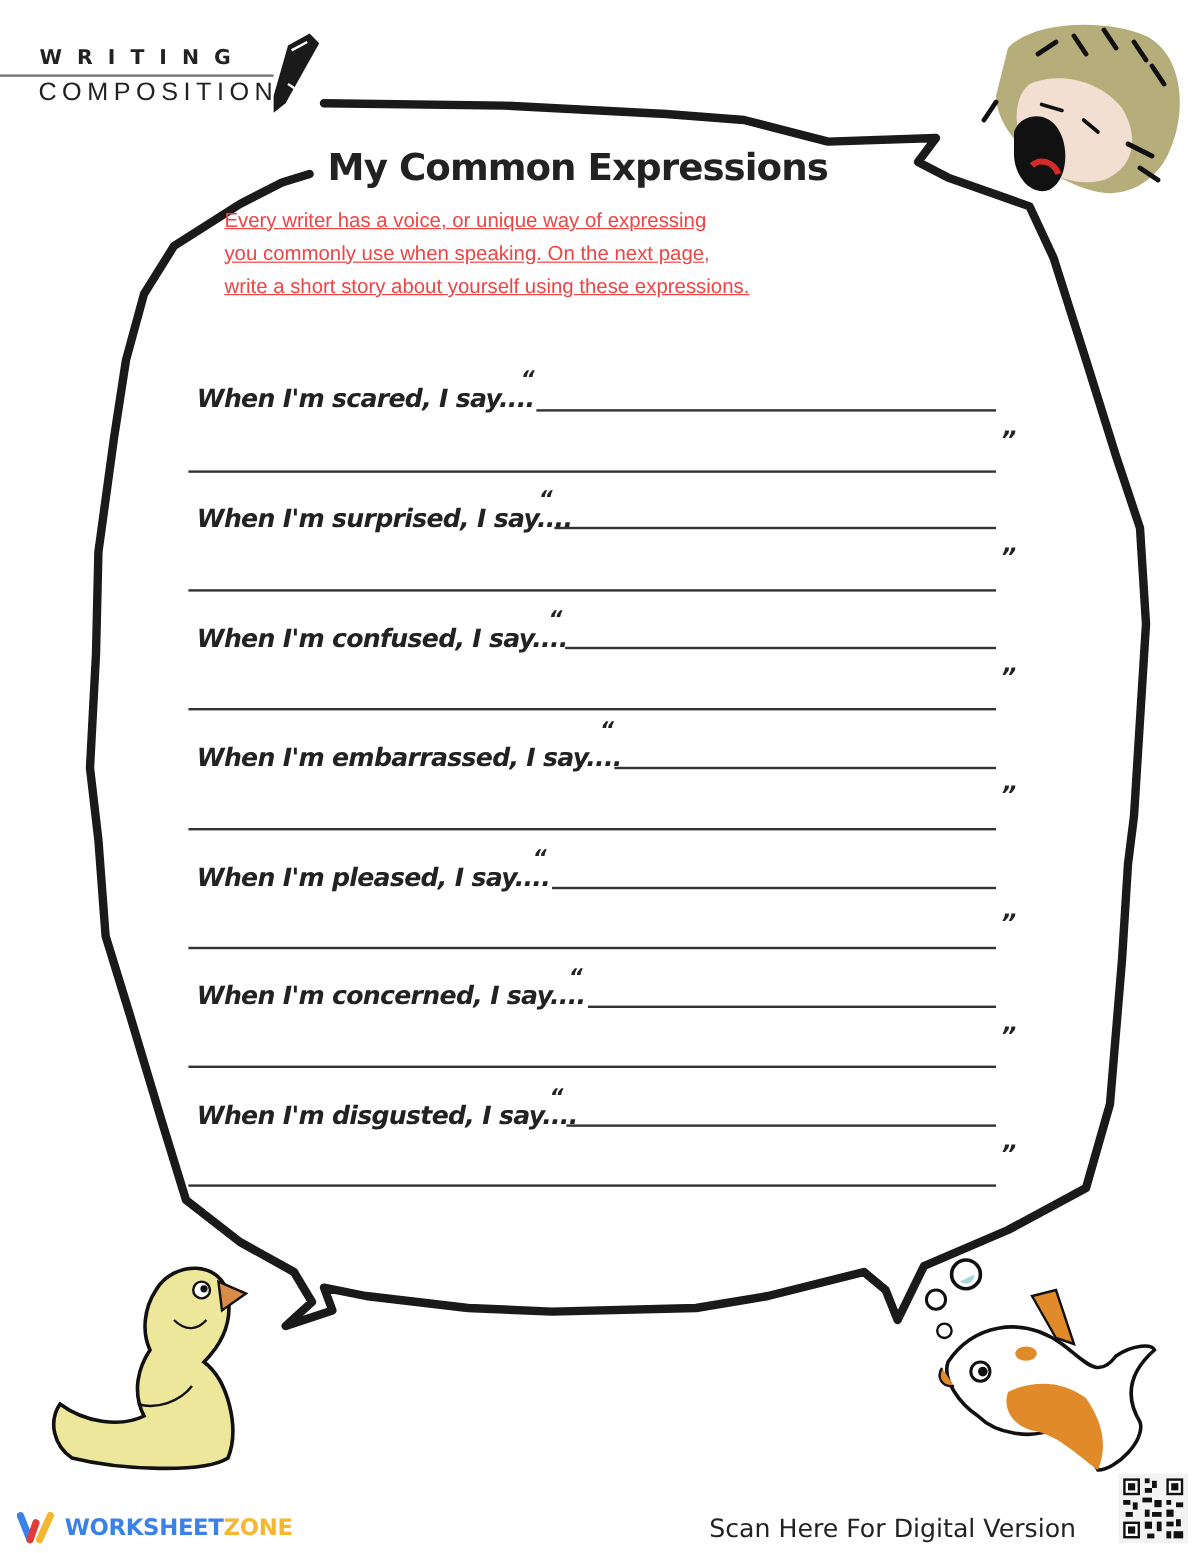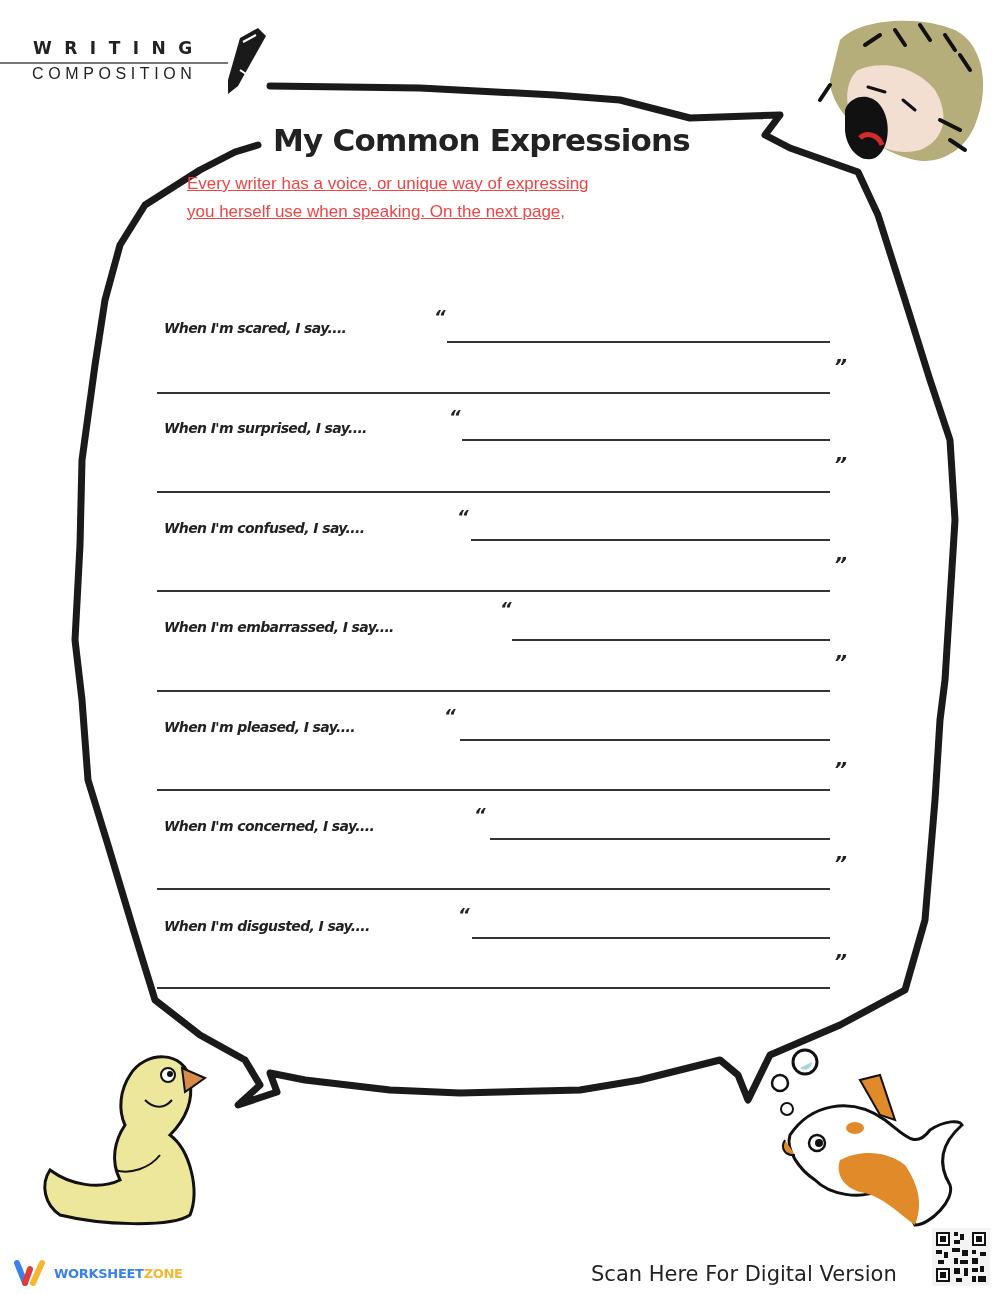--- a/index.html
+++ b/index.html
@@ -6,43 +6,43 @@
     body { width: 1000px; height: 1294px; position: relative; overflow: hidden;
            font-family: "DejaVu Sans", sans-serif; color: #1a1a1a; }
     .abs { position: absolute; }
 
     
     .brand { left: 0; top: 34px; width: 240px; }
     .brand-top { position: absolute; left: 33px; top: 4px; font-family: "DejaVu Sans", sans-serif;
                  font-weight: bold; font-size: 17px; letter-spacing: 12.5px; color: #222; }
     .brand-rule { position: absolute; left: 0; top: 28px; width: 228px; height: 2px; background: #777; }
     .brand-bottom { position: absolute; left: 32px; top: 31px; font-family: "Liberation Sans", sans-serif;
-                    font-size: 16px; letter-spacing: 4.6px; color: #222; }
+                    font-size: 21px; letter-spacing: 4.6px; color: #222; }
 
     svg.outline { position: absolute; left: 0; top: 0; }
 
     .title { left: 273px; top: 122px; font-family: "DejaVu Sans", sans-serif; font-weight: bold;
              font-size: 31px; letter-spacing: -0.8px; color: #222; white-space: nowrap; }
 
     .intro { left: 187px; top: 170px; width: 620px; font-family: "Liberation Sans", sans-serif;
              font-size: 17px; line-height: 27.5px; color: #ef4444; text-decoration: underline; }
     .intro div { white-space: nowrap; }
 
     .prompt { position: absolute; left: 0; width: 1000px; }
     .prompt-label { position: absolute; left: 164px; font-family: "DejaVu Sans", sans-serif; font-weight: bold;
-                    font-style: italic; font-size: 14px; letter-spacing: -0.6px; color: #222; white-space: nowrap; }
+                    font-style: italic; font-size: 21px; letter-spacing: -0.6px; color: #222; white-space: nowrap; }
     .open-quote { position: absolute; font-family: "DejaVu Sans", sans-serif; font-weight: bold; font-style: italic;
                   font-size: 18px; color: #222; }
     .line1 { position: absolute; height: 0; border-top: 2px solid #333; }
     .line2 { position: absolute; left: 157px; width: 673px; height: 0; border-top: 2px solid #333; }
     .close-quote { position: absolute; left: 834px; font-family: "DejaVu Sans", sans-serif; font-weight: bold;
                    font-style: italic; font-size: 20px; color: #222; }
 
     .footer-logo { left: 14px; top: 1258px; height: 30px; display: flex; align-items: center; }
-    .logo-text { font-family: "DejaVu Sans", sans-serif; font-weight: bold; font-size: 13px; letter-spacing: -0.3px; margin-left: 8px; }
+    .logo-text { font-family: "DejaVu Sans", sans-serif; font-weight: bold; font-size: 19px; letter-spacing: -0.3px; margin-left: 8px; }
     .logo-a { color: #3b82e8; }
     .logo-b { color: #f5b731; }
 
     .scan-text { left: 591px; top: 1262px; font-family: "DejaVu Sans", sans-serif; font-size: 21px; color: #222; white-space: nowrap; }
     .qr { left: 932px; top: 1228px; width: 58px; height: 58px; background: #f3f3f3; }
   </style>
 </head>
 <body>
 
 <svg class="outline" width="1000" height="1294" viewBox="0 0 1000 1294">
@@ -90,21 +90,22 @@
 <div class="abs brand">
   <div class="brand-top">WRITING</div>
   <div class="brand-rule"></div>
   <div class="brand-bottom">COMPOSITION</div>
 </div>
 
 <div class="abs title">My Common Expressions</div>
 
 <div class="abs intro">
   <div>Every writer has a voice, or unique way of expressing</div>
-  <div>you herself use when speaking. On the next page,</div>
+  <div>you commonly use when speaking. On the next page,</div>
+  <div>write a short story about yourself using these expressions.</div>
 </div>
 
 <div class="prompt" style="top:318px;">
   <span class="prompt-label" style="top:2px;">When I'm scared, I say....</span>
   <span class="open-quote" style="left:434px; top:-12px;">“</span>
   <div class="line1" style="left:447px; width:383px; top:23px;"></div>
   <span class="close-quote" style="top:36px;">”</span>
   <div class="line2" style="top:74px;"></div>
 </div>
 

